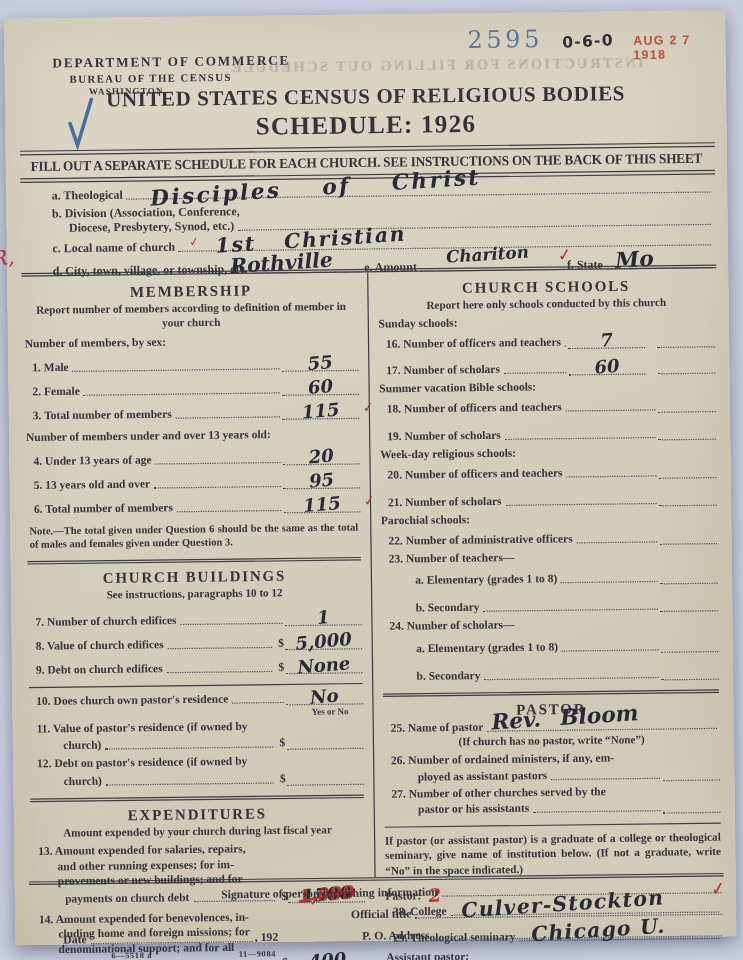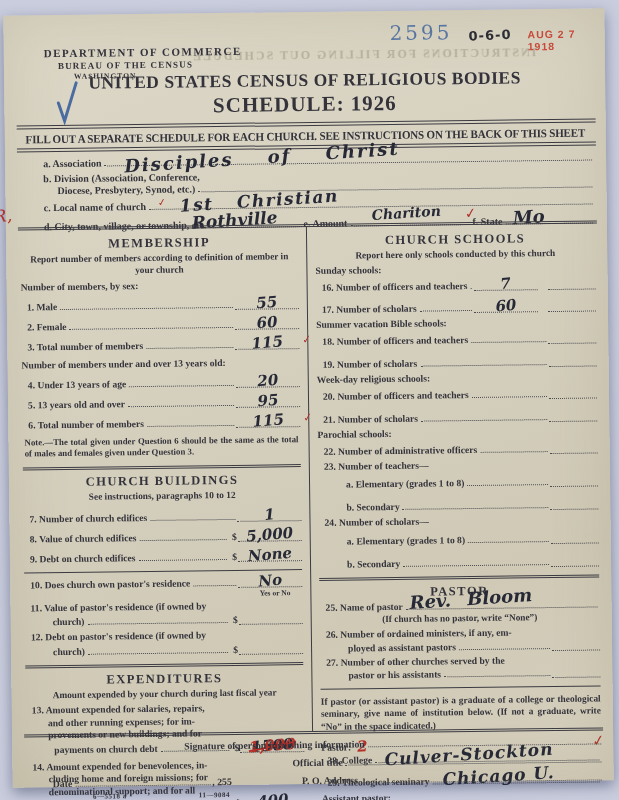--- a/index.html
+++ b/index.html
@@ -106,21 +106,21 @@
     <div class="title-main">UNITED STATES CENSUS OF RELIGIOUS BODIES</div>
     <div class="title-sched">SCHEDULE: 1926</div>
     <div class="rule-d" style="top:110px"></div>
     <div class="banner">FILL OUT A SEPARATE SCHEDULE FOR EACH CHURCH.    SEE INSTRUCTIONS ON THE BACK OF THIS SHEET</div>
     <div class="rule-d" style="top:133px"></div>
 
     <div class="rmark">R,</div>
 
     <div class="ident">
       <div class="irow" style="margin-top:6px">
-        <span>a. Association</span>
+        <span>a. Theological</span>
         <span class="dots">
           <span class="hw over" style="left:4%;font-size:18px;word-spacing:26px;letter-spacing:2px">Disciples of Christ</span>
         </span>
       </div>
       <div class="irow" style="margin-top:4px">
         <span>b. Division (Association, Conference,</span>
       </div>
       <div class="irow">
         <span style="padding-left:14px">Diocese, Presbytery, Synod, etc.)</span>
         <span class="dots"></span>
@@ -414,21 +414,21 @@
         <span style="margin-left:160px">Signature of person furnishing information</span>
         <span class="dots"></span>
       </div>
       <div class="frow">
         <span style="margin-left:268px">Official title</span>
         <span class="dots"></span>
       </div>
       <div class="frow">
         <span style="margin-left:28px">Date</span>
         <span class="dots-s" style="width:135px"></span>
-        <span>, 255</span>
+        <span>, 192</span>
         <span style="width:70px"></span>
         <span>P. O. Address</span>
         <span class="dots"></span>
       </div>
       <div class="codes">
         <span>6—5518 a</span>
         <span>11—9084</span>
       </div>
     </div>
 

